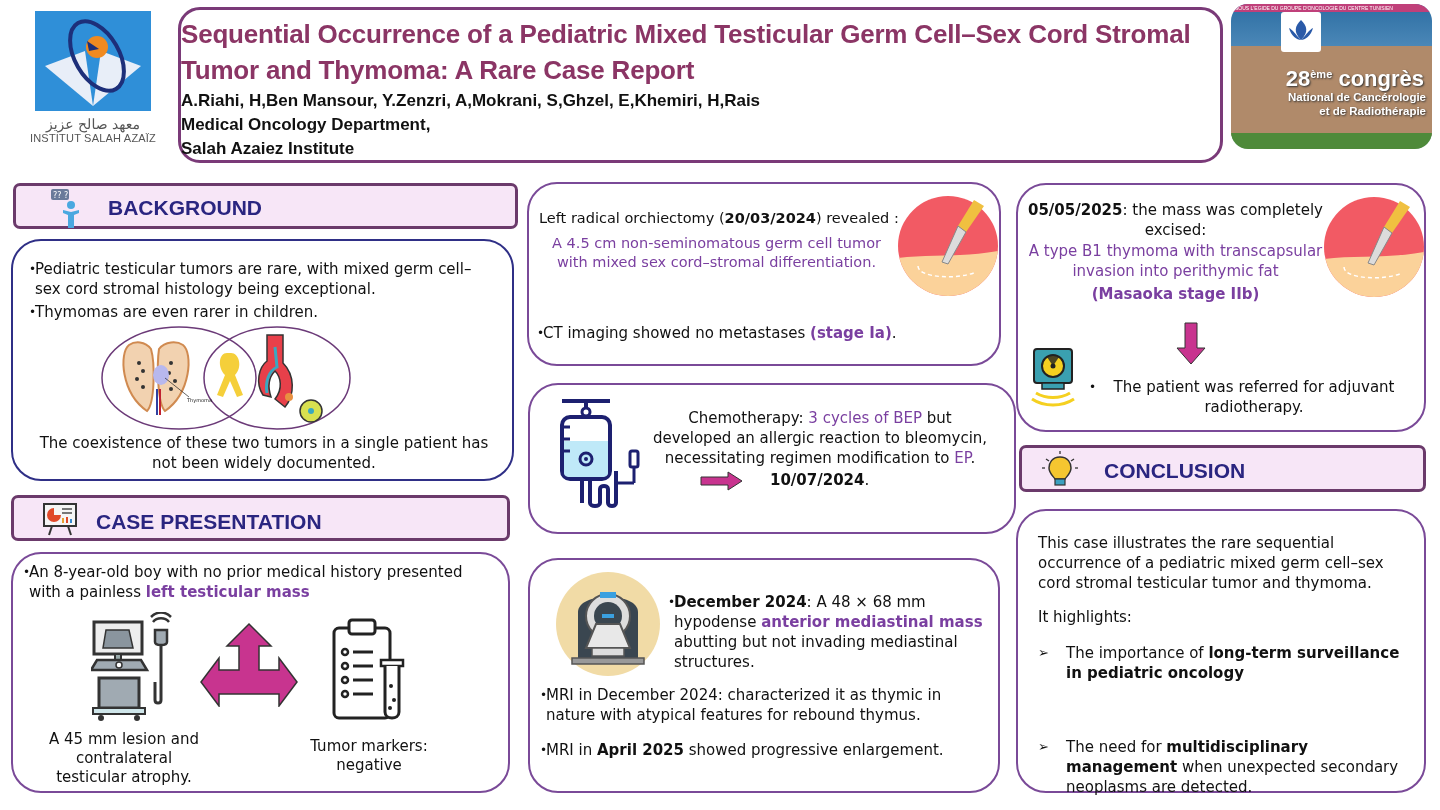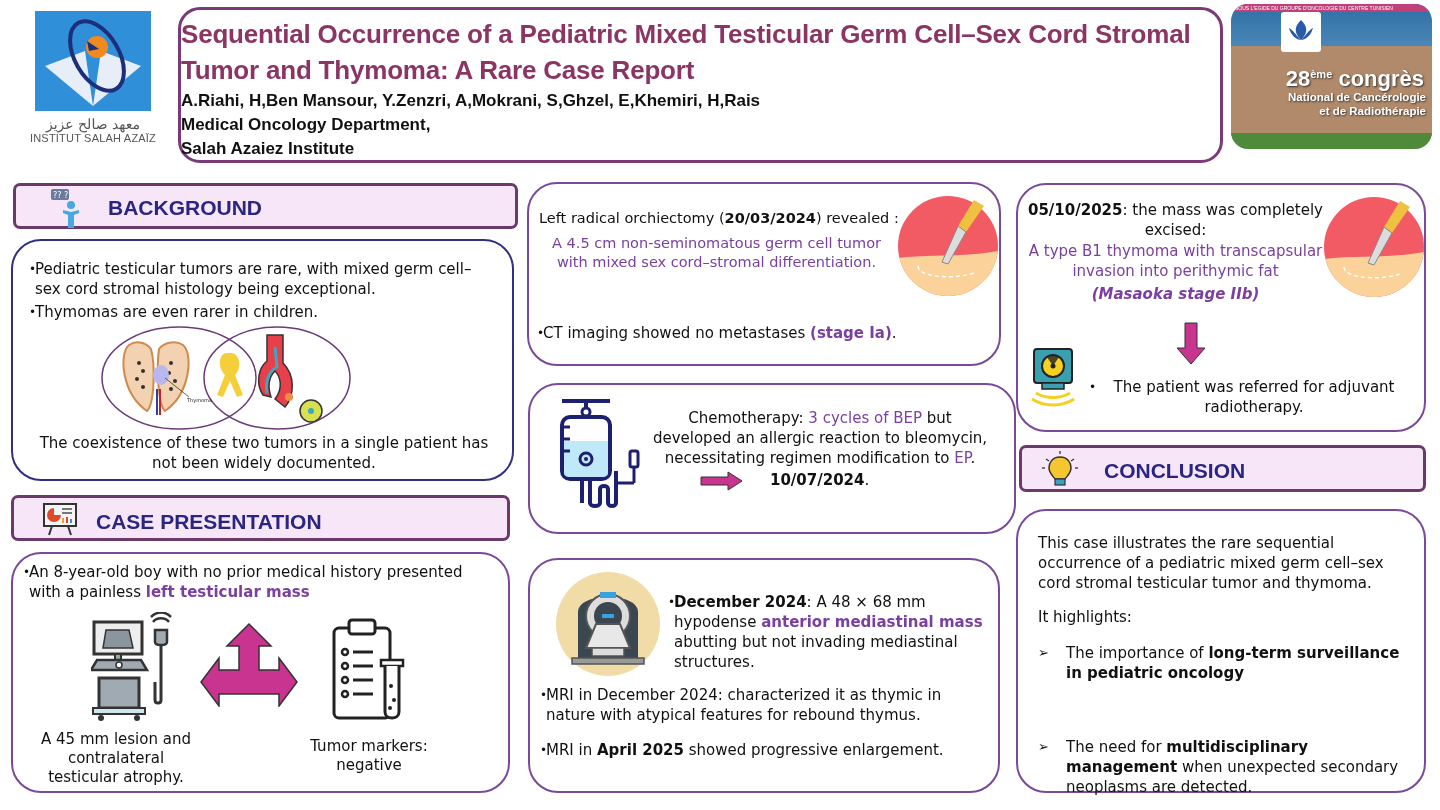--- a/index.html
+++ b/index.html
@@ -182,21 +182,21 @@
     <circle cx="14" cy="64" r="3" fill="none" stroke="#222" stroke-width="2.5"></circle>
       <line x1="22" y1="64" x2="42" y2="64" stroke="#222" stroke-width="3"></line>
     <circle cx="14" cy="78" r="3" fill="none" stroke="#222" stroke-width="2.5"></circle>
       <line x1="22" y1="78" x2="42" y2="78" stroke="#222" stroke-width="3"></line>
     <rect x="50" y="44" width="22" height="6" fill="#fff" stroke="#222" stroke-width="2.5"></rect>
     <path d="M54 50 L54 96 C54 104 68 104 68 96 L68 50" fill="#fff" stroke="#222" stroke-width="3"></path>
     <circle cx="60" cy="70" r="2" fill="#222"></circle>
       <circle cx="63" cy="84" r="2" fill="#222"></circle>
       <circle cx="59" cy="92" r="2" fill="#222"></circle>
   </svg>
-  <div class="abs txt" style="left:20px; top:176px; width:166px; text-align:center; font-size:15px; line-height:19px;">A 45 mm lesion and contralateral testicular atrophy.</div>
+  <div class="abs txt" style="left:28px; top:176px; width:166px; text-align:center; font-size:15px; line-height:19px;">A 45 mm lesion and contralateral testicular atrophy.</div>
   <div class="abs txt" style="left:296px; top:183px; width:120px; text-align:center; font-size:15px; line-height:19px;">
     <div>Tumor markers:</div>
     <div>negative</div>
   </div>
 </div>
 
 <div class="abs box" style="left:527px; top:182px; width:474px; height:184px;">
   <div class="abs txt" style="left:10px; top:25px; width:370px;"><span>Left radical orchiectomy (</span><span class="b">20/03/2024</span><span>) revealed :</span></div>
   <div class="abs txt purple" style="left:10px; top:50px; width:355px; text-align:center;">A 4.5 cm non-seminomatous germ cell tumor with mixed sex cord–stromal differentiation.</div>
   <svg class="abs" style="left:369px; top:12px;" width="100" height="100" viewBox="0 0 100 100">
@@ -257,23 +257,23 @@
   <ul class="bul txt" style="position:absolute; left:122px; top:32px; width:345px; font-size:15px; line-height:20px;">
     <li><span class="b">December 2024</span><span>: A 48 × 68 mm hypodense </span><span class="purple-b">anterior mediastinal mass</span><span> abutting but not invading mediastinal structures.</span></li>
   </ul>
   <ul class="bul txt" style="position:absolute; left:-6px; top:125px; width:460px; font-size:15px; line-height:20px;">
     <li style="margin-bottom:15px;">MRI in December 2024: characterized it as thymic in nature with atypical features for rebound thymus.</li>
     <li><span>MRI in </span><span class="b">April 2025</span><span> showed progressive enlargement.</span></li>
   </ul>
 </div>
 
 <div class="abs box" style="left:1016px; top:183px; width:410px; height:249px;">
-  <div class="abs txt" style="left:5px; top:15px; width:305px; text-align:center; font-size:15px; line-height:20px;"><span class="b">05/10/2025</span><span>: the mass was completely excised:</span></div>
+  <div class="abs txt" style="left:5px; top:15px; width:305px; text-align:center; font-size:15px; line-height:20px;"><span class="b">05/05/2025</span><span>: the mass was completely excised:</span></div>
   <div class="abs txt purple" style="left:5px; top:56px; width:305px; text-align:center; font-size:15px; line-height:20px;">A type B1 thymoma with transcapsular invasion into perithymic fat</div>
-  <div class="abs txt purple-b" style="left:5px; top:100px; width:305px; text-align:center; font-size:15px;font-style:italic;">(Masaoka stage IIb)</div>
+  <div class="abs txt purple-b" style="left:5px; top:100px; width:305px; text-align:center; font-size:15px;">(Masaoka stage IIb)</div>
   <svg class="abs" style="left:306px; top:12px;" width="100" height="100" viewBox="0 0 100 100">
     <clipPath id="c2">
         <circle cx="50" cy="50" r="50"></circle>
       </clipPath>
     <g clip-path="url(#c2)">
       <rect x="0" y="0" width="100" height="100" fill="#f25a64"></rect>
       <path d="M0 62 C30 58 60 62 100 55 L100 100 L0 100 Z" fill="#fbd29a"></path>
       <path d="M20 70 C20 82 60 84 78 76" fill="none" stroke="#fff" stroke-width="1.5" stroke-dasharray="4 3"></path>
     </g>
     <path d="M76 4 L86 10 L68 36 L60 30 Z" fill="#f0c040"></path>

